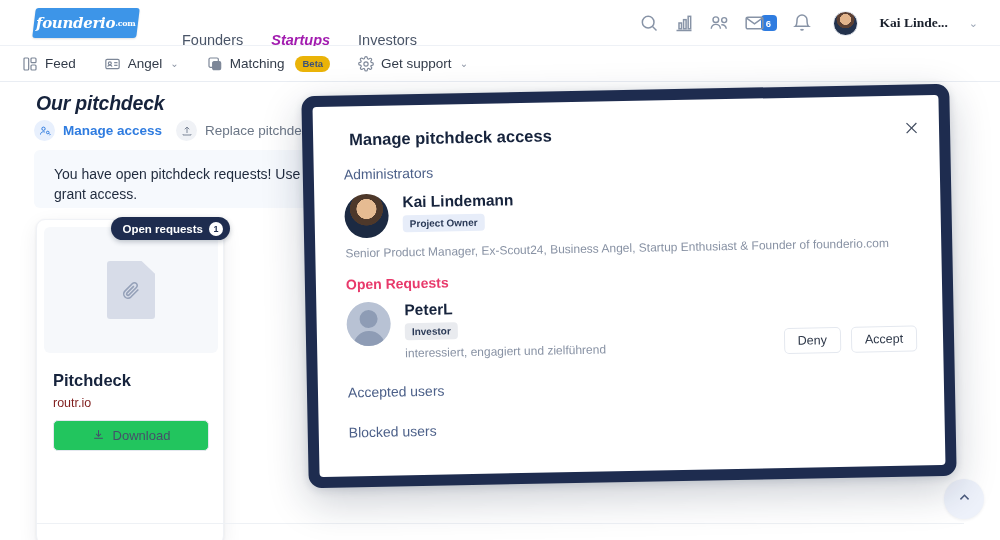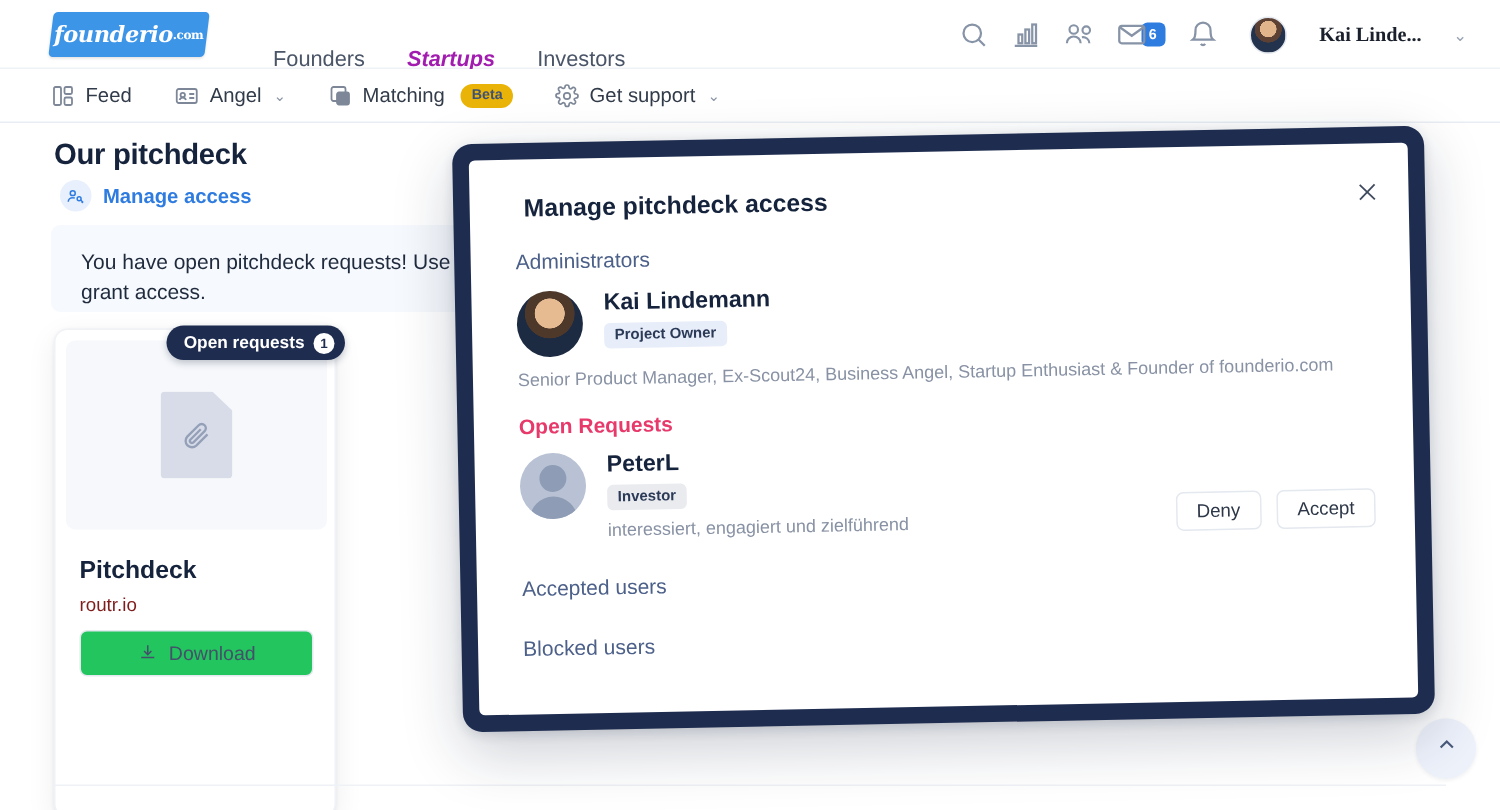--- a/index.html
+++ b/index.html
@@ -58,37 +58,37 @@
     border:1px solid #e4e8ef; margin-left:6px;
   }
   .uname { font-size:13.5px; color:#1a202c; font-weight:700; margin-left:7px; white-space:nowrap;font-family:Liberation Serif, serif;}
   .chev { color:#9aa5b5; font-size:11px; margin-left:6px;}
 
   
   .subnav {
     position:absolute; top:46px; left:0; width:1000px; height:36px;
     background:#fff; display:flex; align-items:center;
     border-bottom:1px solid #e9edf3;
-    padding-left:34px; gap:28px;
+    padding-left:22px; gap:28px;
   }
   .sn { display:flex; align-items:center; gap:7px; font-size:13.5px; color:#323b49; white-space:nowrap;}
   .sn svg { color:#7d8798; display:block;}
   .sn .cv { font-size:10px; color:#8b94a4; margin-left:1px;}
   .beta {
     background:#eab308; color:#3d5277; font-size:9.5px; font-weight:700;
     border-radius:9px; padding:2.5px 7px; margin-left:4px;
   }
 
   
   .page { position:absolute; top:82px; left:0; width:1000px; height:458px; background:#fff; }
   .ptitle {
     position:absolute; left:36px; top:10px;
-    font-size:19.5px; font-weight:700; color:#16233c; letter-spacing:-.2px;
-  }
-  .actions { position:absolute; left:34px; top:38px; display:flex; align-items:center; gap:14px;flex-direction:column;}
+    font-size:19.5px; font-weight:700; color:#16233c; letter-spacing:-.2px;font-style:italic;
+  }
+  .actions { position:absolute; left:34px; top:38px; display:flex; gap:14px;}
   .act { display:flex; align-items:center; gap:8px; font-size:13.5px; white-space:nowrap;}
   .act .circ {
     width:21px; height:21px; border-radius:50%;
     display:flex; align-items:center; justify-content:center;
   }
   .act.manage .circ { background:#e8f0fd; color:#2f7ce0; }
   .act.manage .lbl { color:#2f7ce0; font-weight:700; }
   .act.replace .circ { background:#f0f2f6; color:#7d8798; }
   .act.replace .lbl { color:#6b7686; }
 

